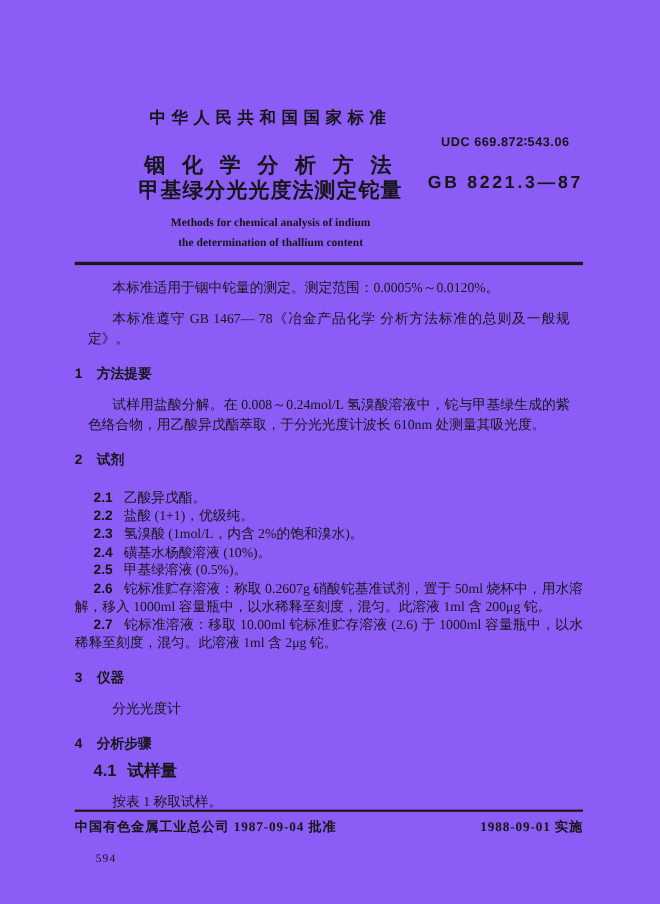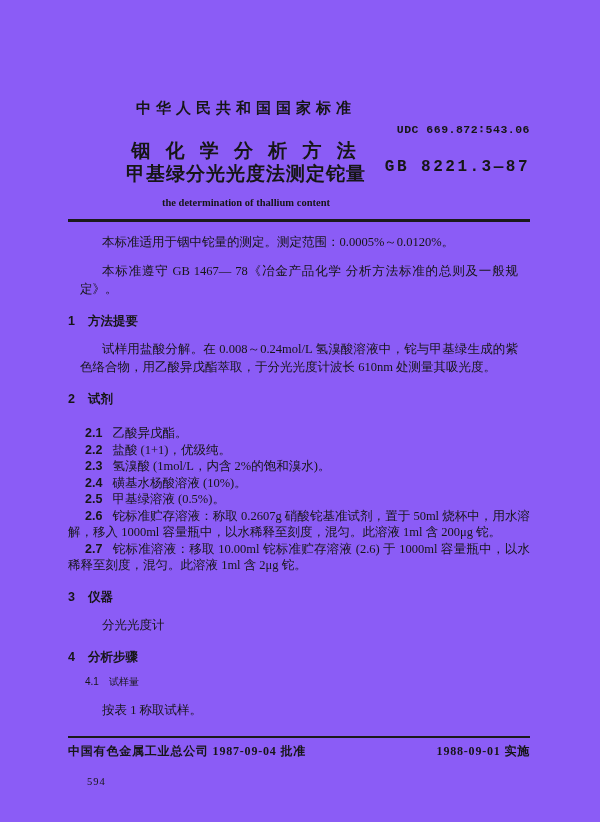--- a/index.html
+++ b/index.html
@@ -54,22 +54,22 @@
     margin-top: 7px;
     font-family: "Liberation Serif", serif;
     font-weight: bold;
     font-size: 10.5px;
     line-height: 19px;
   }
   .header-right {
     position: absolute;
     top: 24px;
     right: 0;
-    text-align: right;
-    font-family: Liberation Mono, monospace;
+    text-align: center;
+    font-family: Liberation Sans, sans-serif;
     font-weight: bold;
   }
   .udc {
     font-size: 11.5px;
     letter-spacing: 0.5px;
     white-space: nowrap;
   }
   .std-code {
     margin-top: 22px;
     font-size: 16px;
@@ -109,22 +109,22 @@
     text-align: justify;
   }
   .item .item-num {
     font-family: "Liberation Sans", sans-serif;
     font-weight: bold;
     margin-right: 10px;
   }
   .subsection-heading {
     margin: 8px 0 0 0;
     font-family: "Liberation Sans", sans-serif;
-    font-weight: normal;
-    font-size: 10px;
+    font-weight: bold;
+    font-size: 15px;
     line-height: 17px;
     text-indent: 17px;
   }
   .subsection-heading .item-num { margin-right: 10px; }
   .sub-body { margin-top: 1px; }
   
   .footer-rule {
     position: absolute;
     left: 68px;
     width: 462px;
@@ -159,20 +159,21 @@
 
 <div class="page">
   <div class="content">
 
     <div class="header">
       <div class="header-left">
         <div class="standard-label">中华人民共和国国家标准</div>
         <div class="title-line1">铟 化 学 分 析 方 法</div>
         <div class="title-line2">甲基绿分光光度法测定铊量</div>
         <div class="english-title">
+          <div>Methods for chemical analysis of indium</div>
           <div>the determination of thallium content</div>
         </div>
       </div>
       <div class="header-right">
         <div class="udc">UDC 669.872∶543.06</div>
         <div class="std-code">GB 8221.3—87</div>
       </div>
     </div>
 
     <div class="rule-top"></div>

